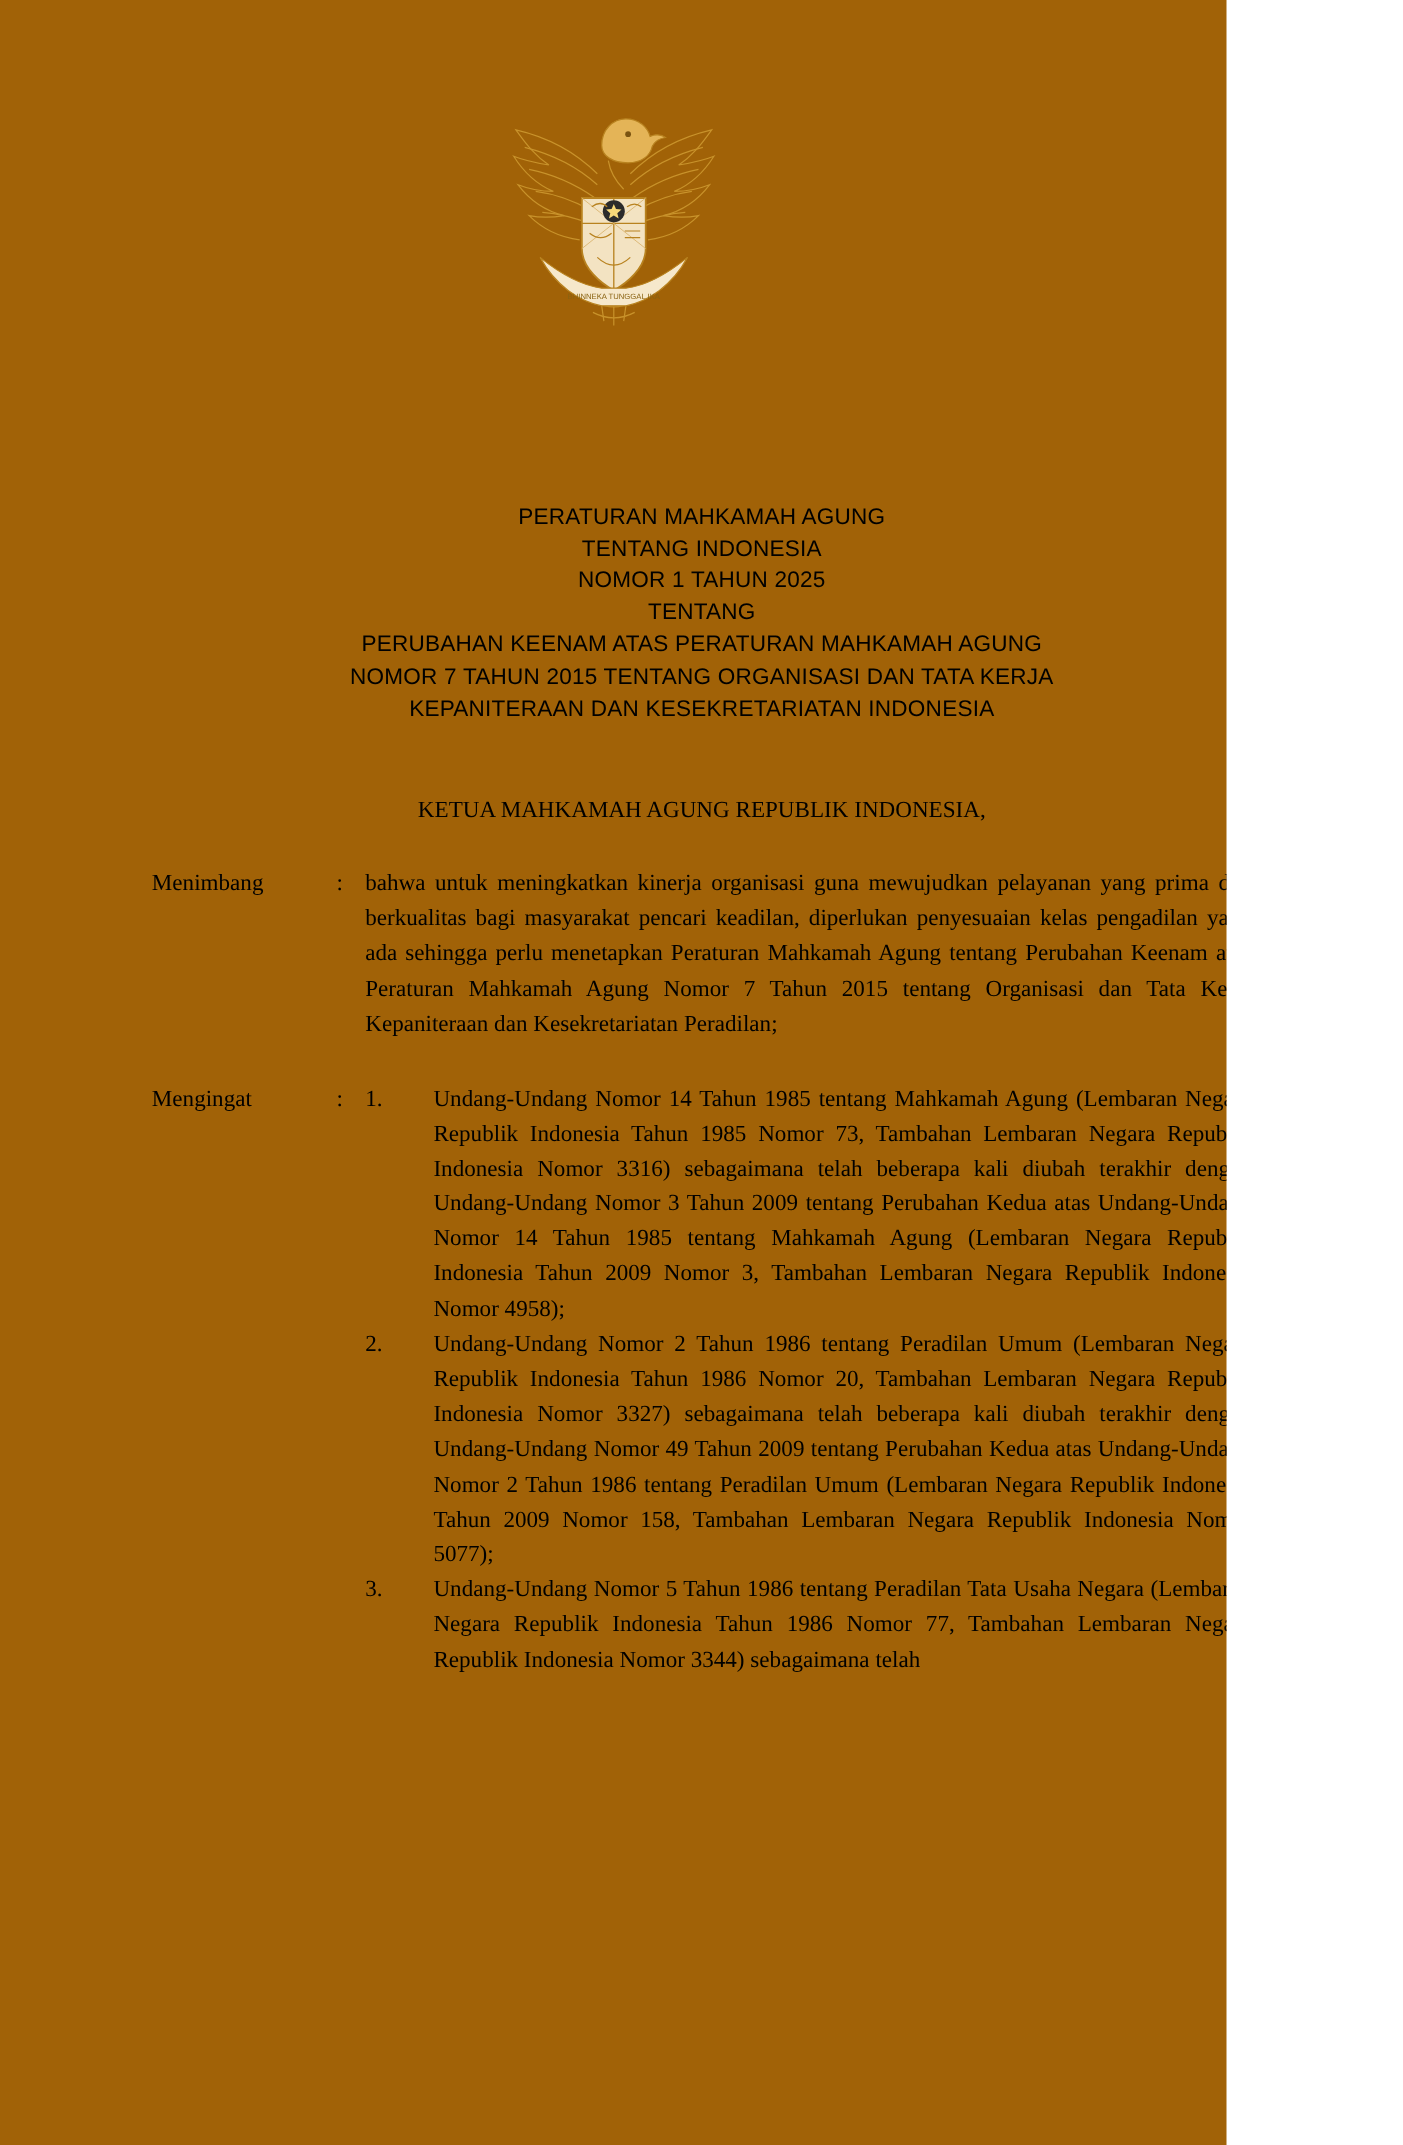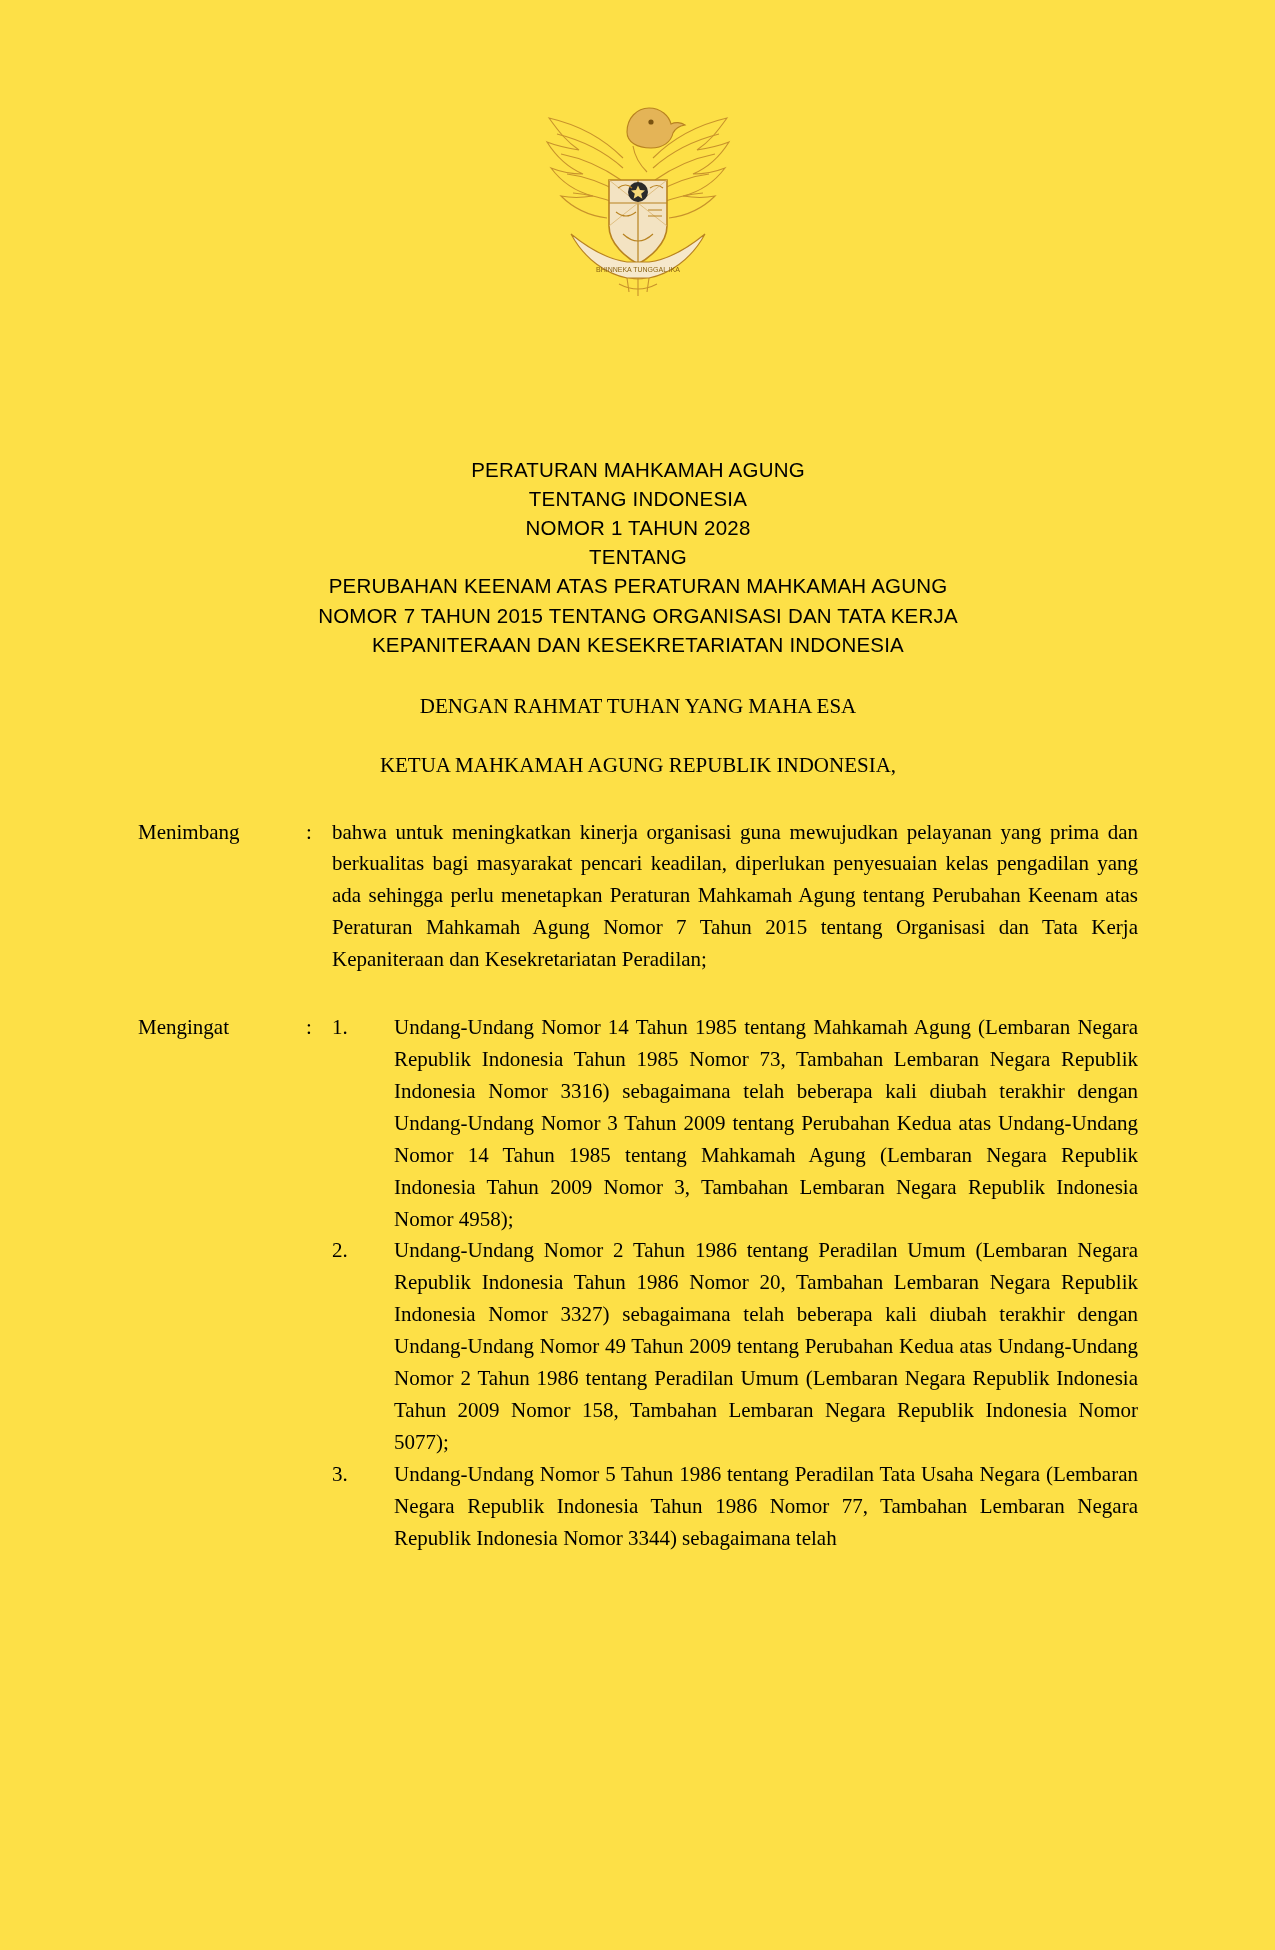--- a/index.html
+++ b/index.html
@@ -1,24 +1,24 @@
 <!DOCTYPE html>
 <html><head>
 <meta charset="utf-8">
 <style>
   html, body {
     margin: 0;
     padding: 0;
     background: #ffffff;
   }
   .page {
-    width: 1275px;
+    width: 1115px;
     height: 1950px;
     position: relative;
-    background: #fde047;
+    background: #a16207;
     font-family: "Liberation Serif", serif;
     color: #000000;
     box-sizing: border-box;
     overflow: hidden;
   }
   .emblem-wrap {
     position: absolute;
     top: 88px;
     left: 0;
     width: 100%;
@@ -144,30 +144,29 @@
         <text x="115" y="184" font-family="'Liberation Sans', sans-serif" font-size="7" fill="#8a6312" text-anchor="middle" stroke="none">BHINNEKA TUNGGAL IKA</text>
       </g>
     </svg>
   </div>
 
   <div class="doc-body">
 
     <div class="title-block">
       <span class="title-line">PERATURAN MAHKAMAH AGUNG</span>
       <span class="title-line">TENTANG INDONESIA</span>
-      <span class="title-line">NOMOR 1 TAHUN 2028</span>
+      <span class="title-line">NOMOR 1 TAHUN 2025</span>
       <span class="title-line">TENTANG</span>
       <span class="title-line">PERUBAHAN KEENAM ATAS PERATURAN MAHKAMAH AGUNG</span>
       <span class="title-line">NOMOR 7 TAHUN 2015 TENTANG ORGANISASI DAN TATA KERJA</span>
       <span class="title-line">KEPANITERAAN DAN KESEKRETARIATAN INDONESIA</span>
     </div>
 
     <div class="gap-md"></div>
 
-    <div class="center-serif">DENGAN RAHMAT TUHAN YANG MAHA ESA</div>
 
     <div class="gap-sm"></div>
 
     <div class="center-serif">KETUA MAHKAMAH AGUNG REPUBLIK INDONESIA,</div>
 
     <div class="clause">
       <div class="clause-label">Menimbang</div>
       <div class="clause-colon">:</div>
       <div class="clause-text">bahwa untuk meningkatkan kinerja organisasi guna mewujudkan pelayanan yang prima dan berkualitas bagi masyarakat pencari keadilan, diperlukan penyesuaian kelas pengadilan yang ada sehingga perlu menetapkan Peraturan Mahkamah Agung tentang Perubahan Keenam atas Peraturan Mahkamah Agung Nomor 7 Tahun 2015 tentang Organisasi dan Tata Kerja Kepaniteraan dan Kesekretariatan Peradilan;</div>
     </div>

